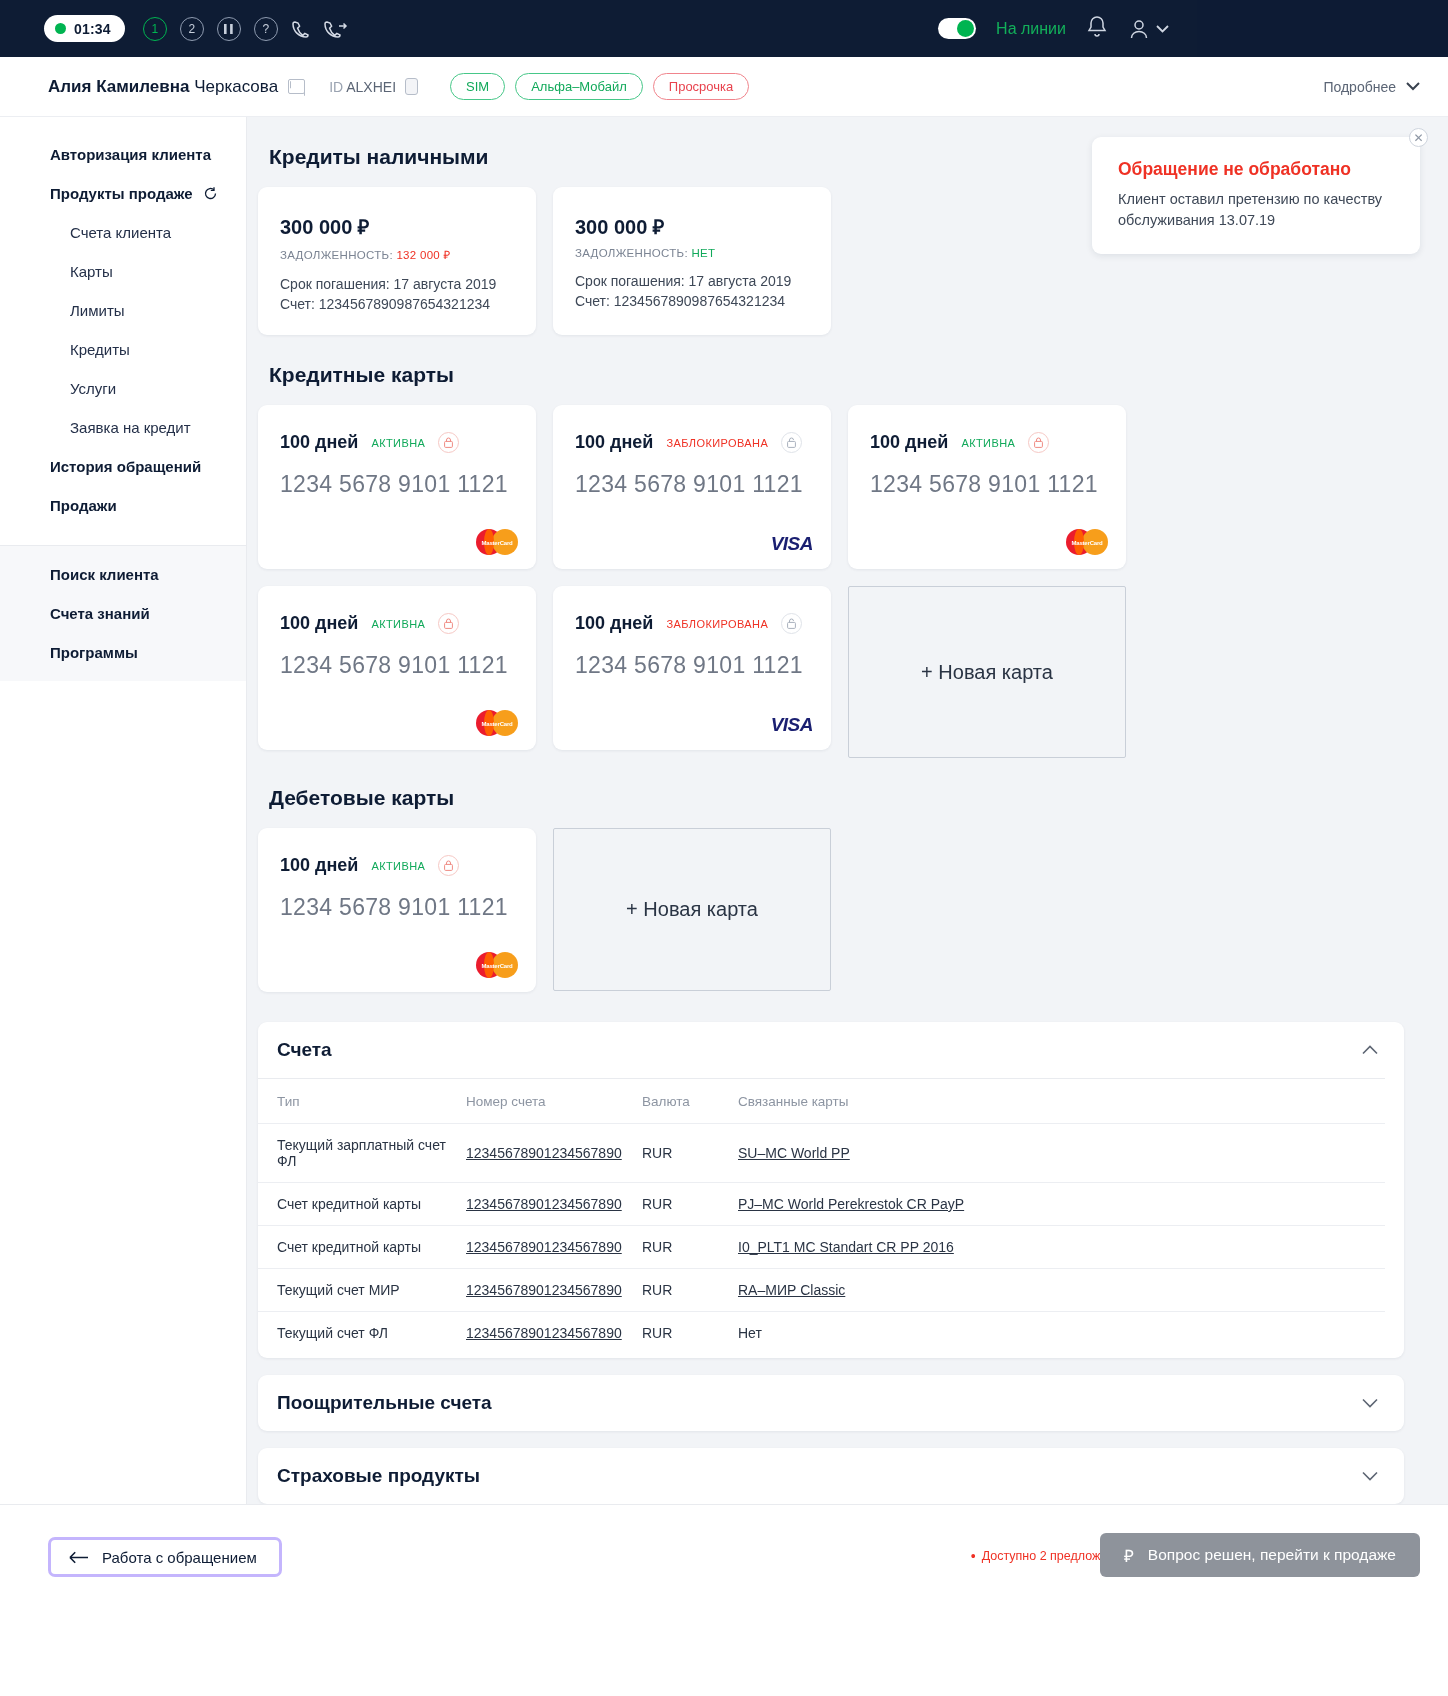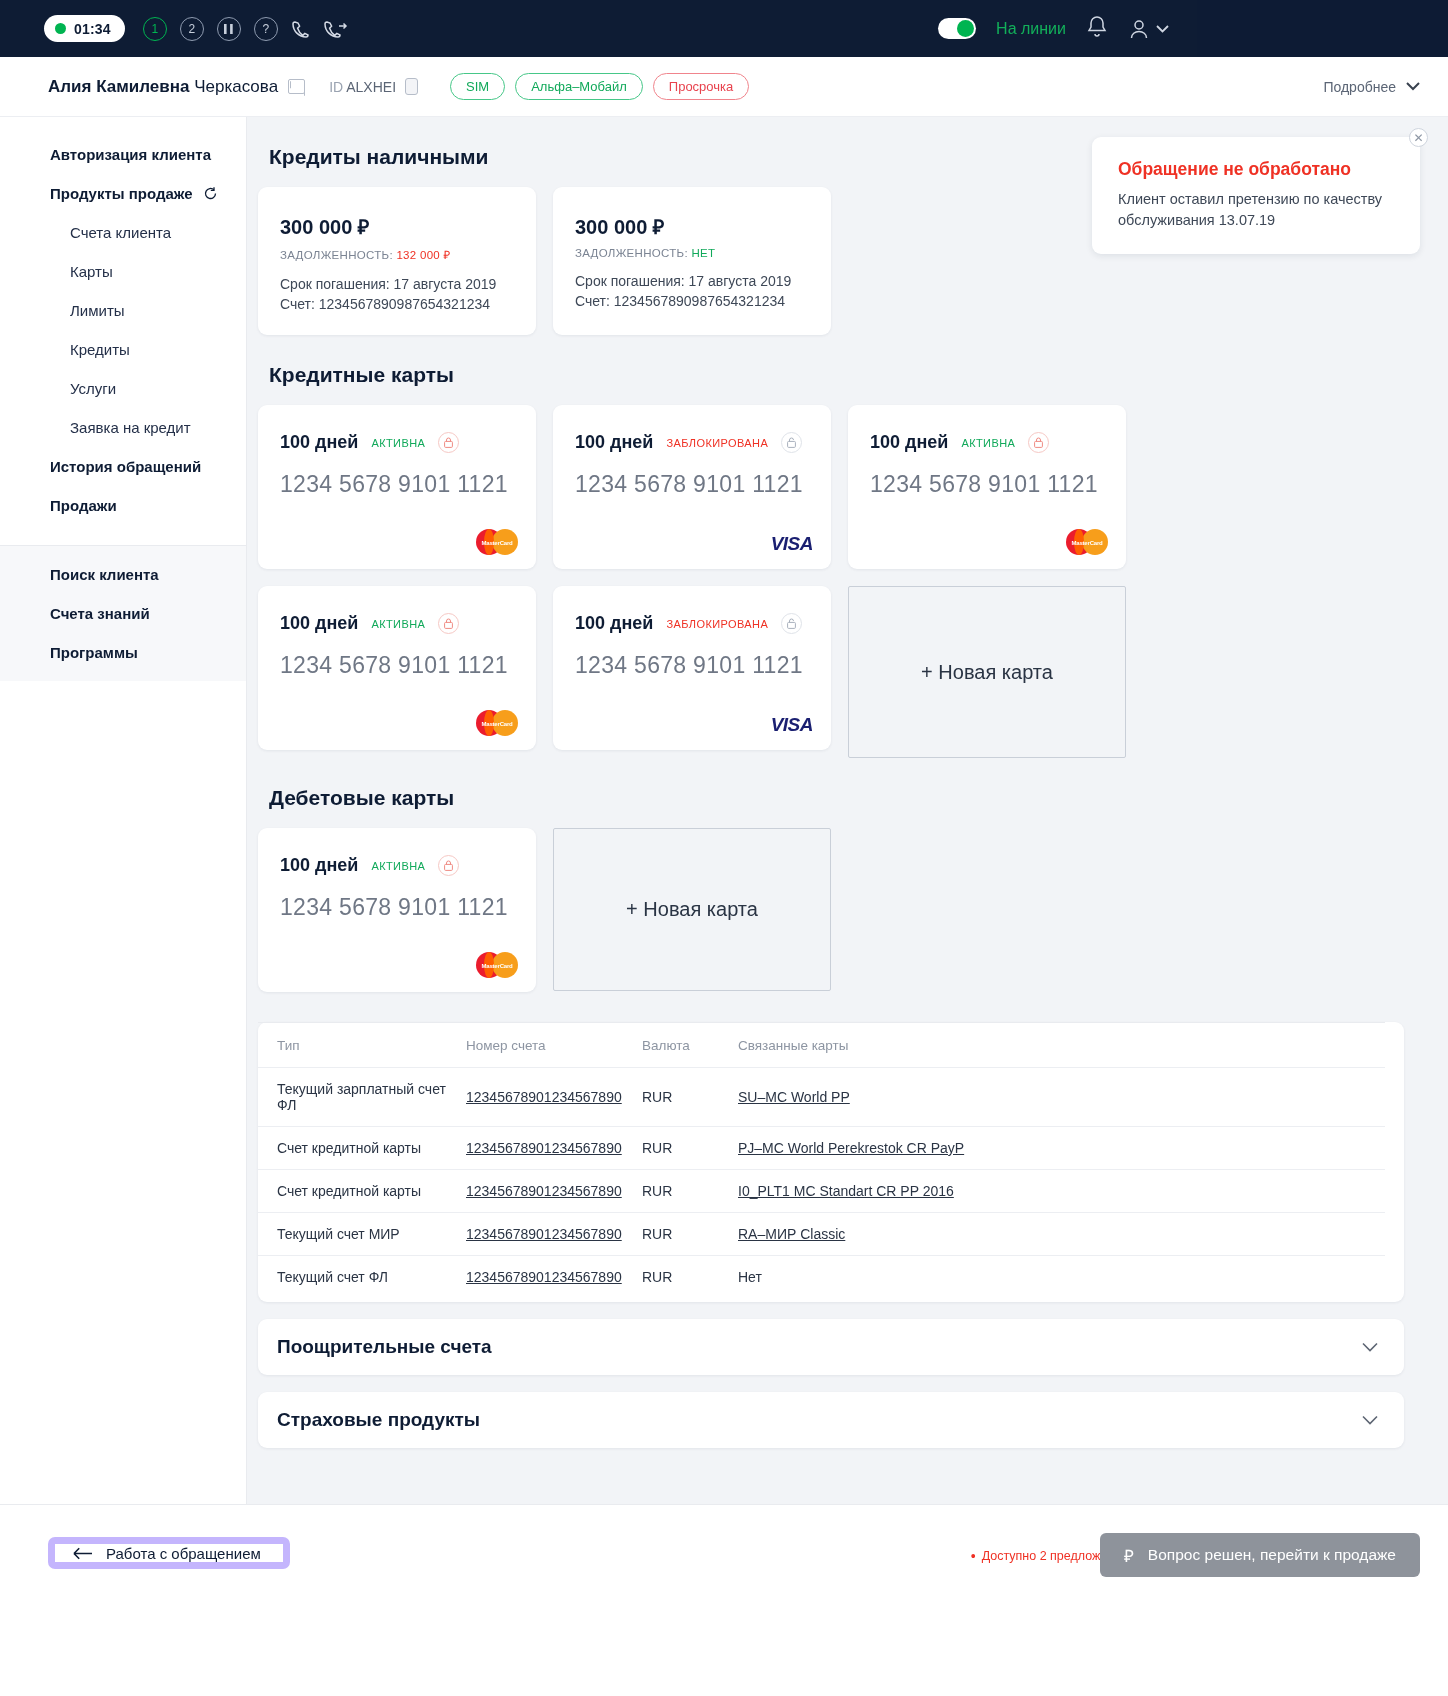--- a/index.html
+++ b/index.html
@@ -273,22 +273,22 @@
 
   
   .bottombar {
     position: absolute; left: 0; bottom: 0;
     width: 1448px; height: 192px;
     background: #fff;
     border-top: 1px solid #e9ebef;
   }
   .btn-back {
     position: absolute; left: 48px; top: 32px;
-    height: 32px; padding: 0 22px 0 18px;
-    border: 7px solid #c4b5fd; border-radius: 7px;
+    height: 40px; padding: 0 22px 0 18px;
+    border: 3px solid #c4b5fd; border-radius: 7px;
     display: flex; align-items: center; gap: 13px;
     font-size: 15px; color: #0e1c34; background: #fff;
   }
   .offers {
     position: absolute; right: 320px; top: 44px;
     font-size: 12.5px; color: #ef3124;
     display: flex; align-items: center; gap: 6px;
   }
   .offers .bullet { font-size: 14px; line-height: 0; }
   .btn-sale {
@@ -592,20 +592,28 @@
                 <span>MasterCard</span>
               </div>
           </div>
         </div>
         <div class="new-card dbt">+ Новая карта</div>
       </div>
     </div>
 
     <div style="height:30px"></div>
     <div class="panel">
+      <div class="panel-head">
+        <span class="panel-title">Счета</span>
+        <span class="chev">
+          <svg width="16" height="10" viewBox="0 0 16 10" fill="none" stroke="#5d6573" stroke-width="1.6">
+              <path d="M1 8.5L8 1.5l7 7"></path>
+            </svg>
+        </span>
+      </div>
       <div class="tbl-wrap">
         <table>
           <thead>
             <tr>
               <th class="c-type">Тип</th>
               <th class="c-num">Номер счета</th>
               <th class="c-cur">Валюта</th>
               <th>Связанные карты</th>
             </tr>
           </thead>

